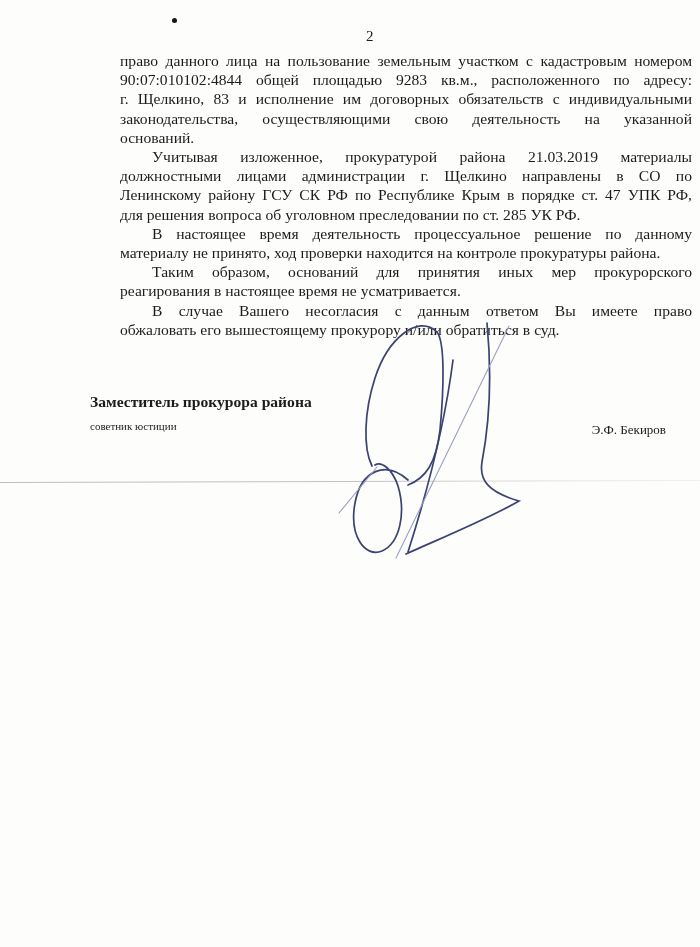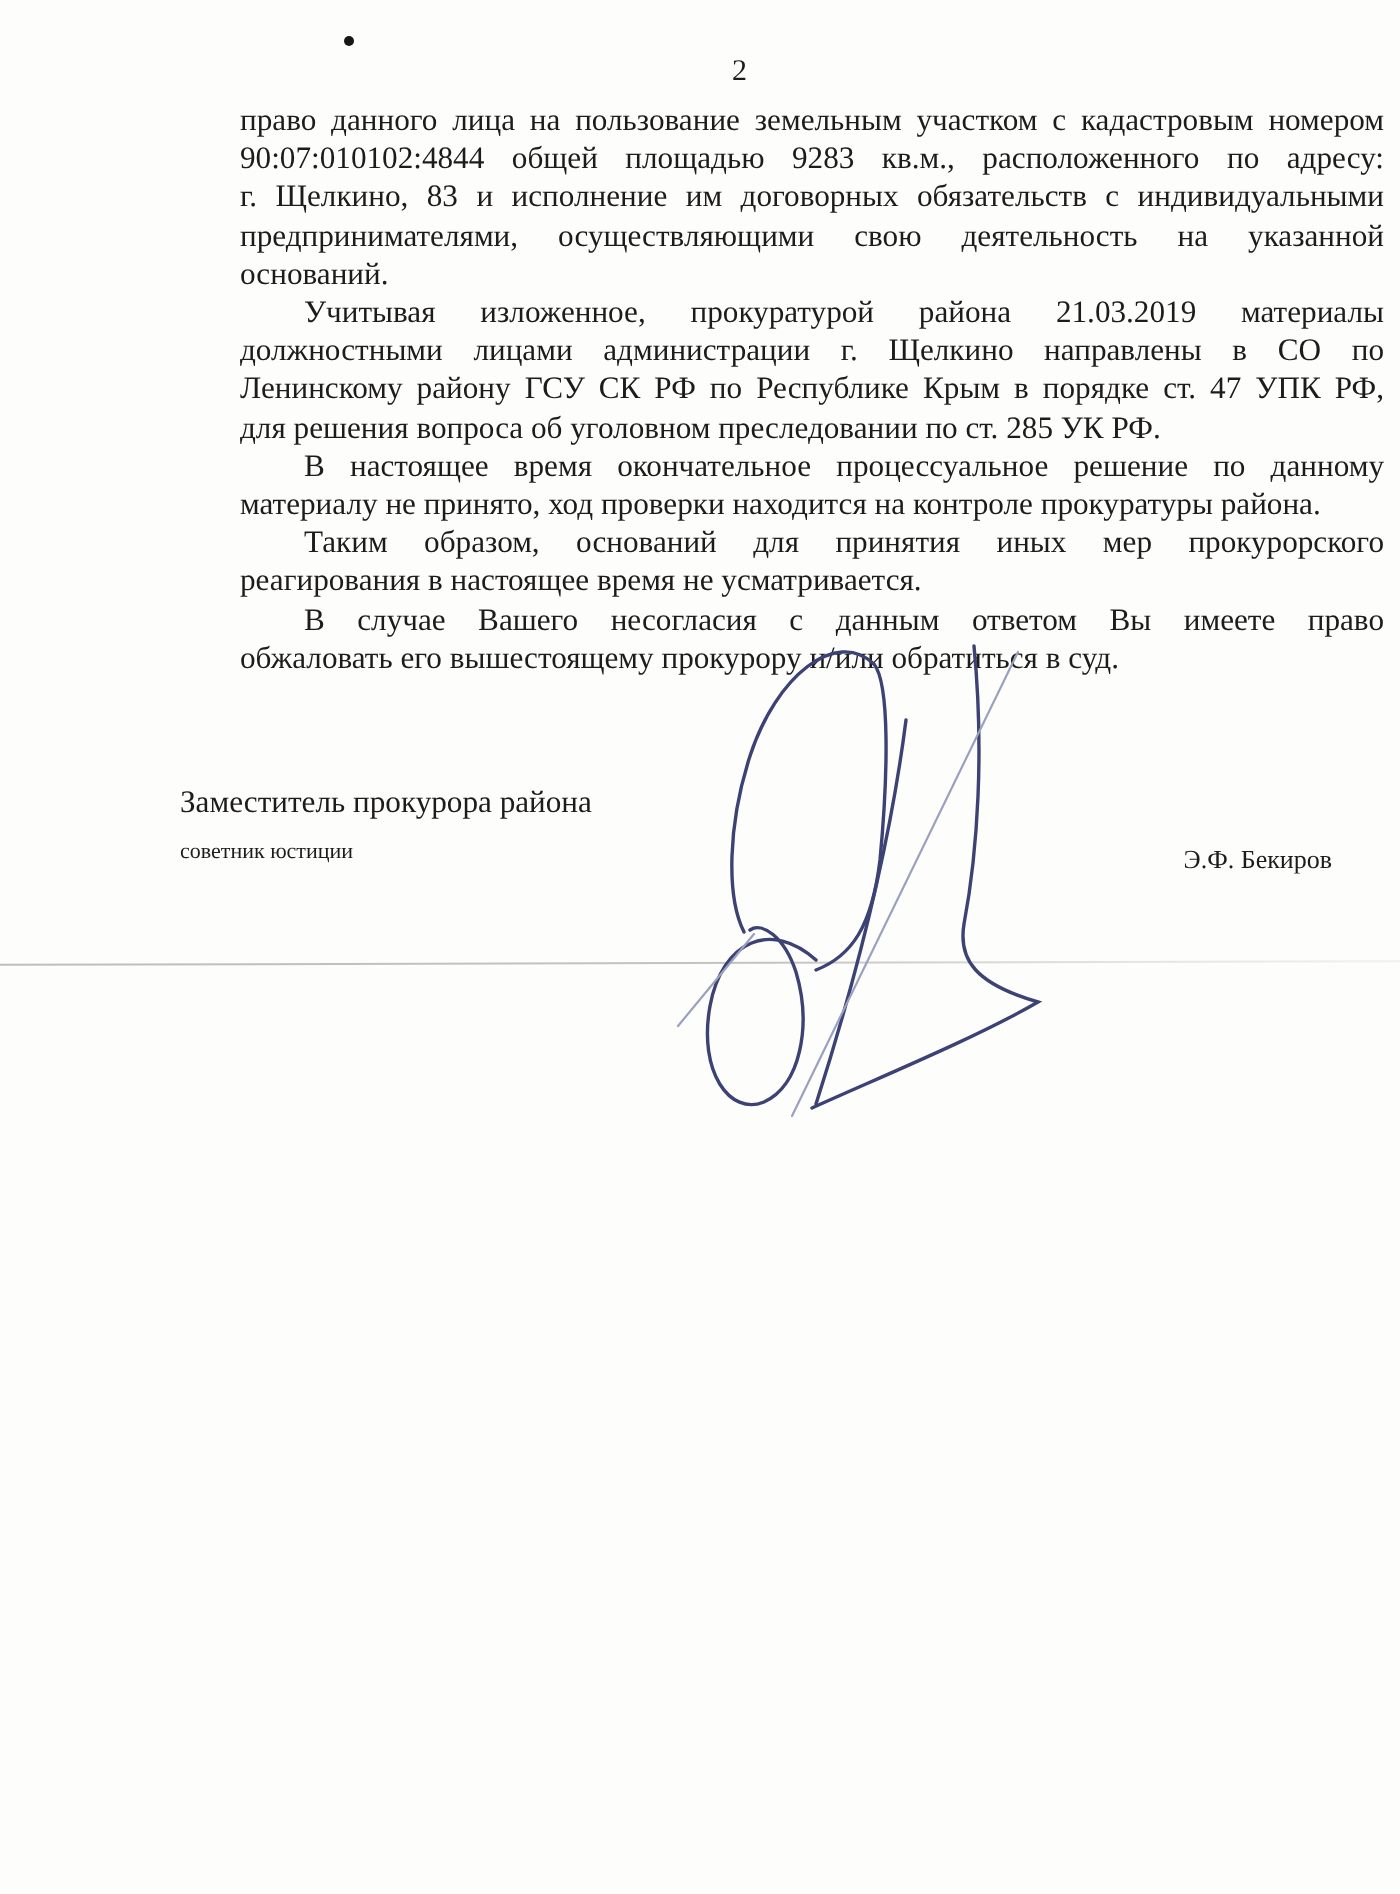--- a/index.html
+++ b/index.html
@@ -25,21 +25,21 @@
     position:absolute;left:88px;top:51px;width:572px;
     font-size:15.6px;line-height:19.2px;margin-left:32px;
   }
   .line{
     text-align:justify;
     text-align-last:justify;
     white-space:nowrap;
   }
   .line.last{text-align-last:left;}
   .line.indent{text-indent:32px;}
-  .sig-pos1{position:absolute;left:90px;top:393px;font-size:15.6px;}
+  .sig-pos1{position:absolute;left:90px;top:393px;font-size:15.6px;font-weight:bold;}
   .sig-pos2{position:absolute;left:90px;top:420px;font-size:11px;}
   .signer-name{position:absolute;right:34px;top:422px;font-size:13px;}
   .fold-line{
     position:absolute;left:0;top:481px;width:700px;height:1.2px;
     background:linear-gradient(to right,
       rgba(140,138,135,.55) 0%,
       rgba(140,138,135,.50) 55%,
       rgba(150,148,145,.24) 80%,
       rgba(150,148,145,.12) 100%);
     transform:rotate(-0.15deg);
@@ -61,31 +61,31 @@
 
   <div class="scan-dot"></div>
 
   <div class="page-number">2</div>
 
   <div class="body-text">
       <div>
         <div class="line">право данного лица на пользование земельным участком с кадастровым номером</div>
         <div class="line">90:07:010102:4844 общей площадью 9283 кв.м., расположенного по адресу:</div>
         <div class="line">г. Щелкино, 83 и исполнение им договорных обязательств с индивидуальными</div>
-        <div class="line">предпринимателями, осуществляющими свою деятельность на указанной</div>
+        <div class="line">законодательства, осуществляющими свою деятельность на указанной</div>
         <div class="line last">оснований.</div>
       </div>
       <div>
         <div class="line indent">Учитывая изложенное, прокуратурой района 21.03.2019 материалы</div>
         <div class="line">должностными лицами администрации г. Щелкино направлены в СО по</div>
         <div class="line">Ленинскому району ГСУ СК РФ по Республике Крым в порядке ст. 47 УПК РФ,</div>
         <div class="line last">для решения вопроса об уголовном преследовании по ст. 285 УК РФ.</div>
       </div>
       <div>
-        <div class="line indent">В настоящее время окончательное процессуальное решение по данному</div>
+        <div class="line indent">В настоящее время деятельность процессуальное решение по данному</div>
         <div class="line last">материалу не принято, ход проверки находится на контроле прокуратуры района.</div>
       </div>
       <div>
         <div class="line indent">Таким образом, оснований для принятия иных мер прокурорского</div>
         <div class="line last">реагирования в настоящее время не усматривается.</div>
       </div>
       <div>
         <div class="line indent">В случае Вашего несогласия с данным ответом Вы имеете право</div>
         <div class="line last">обжаловать его вышестоящему прокурору и/или обратиться в суд.</div>
       </div>

